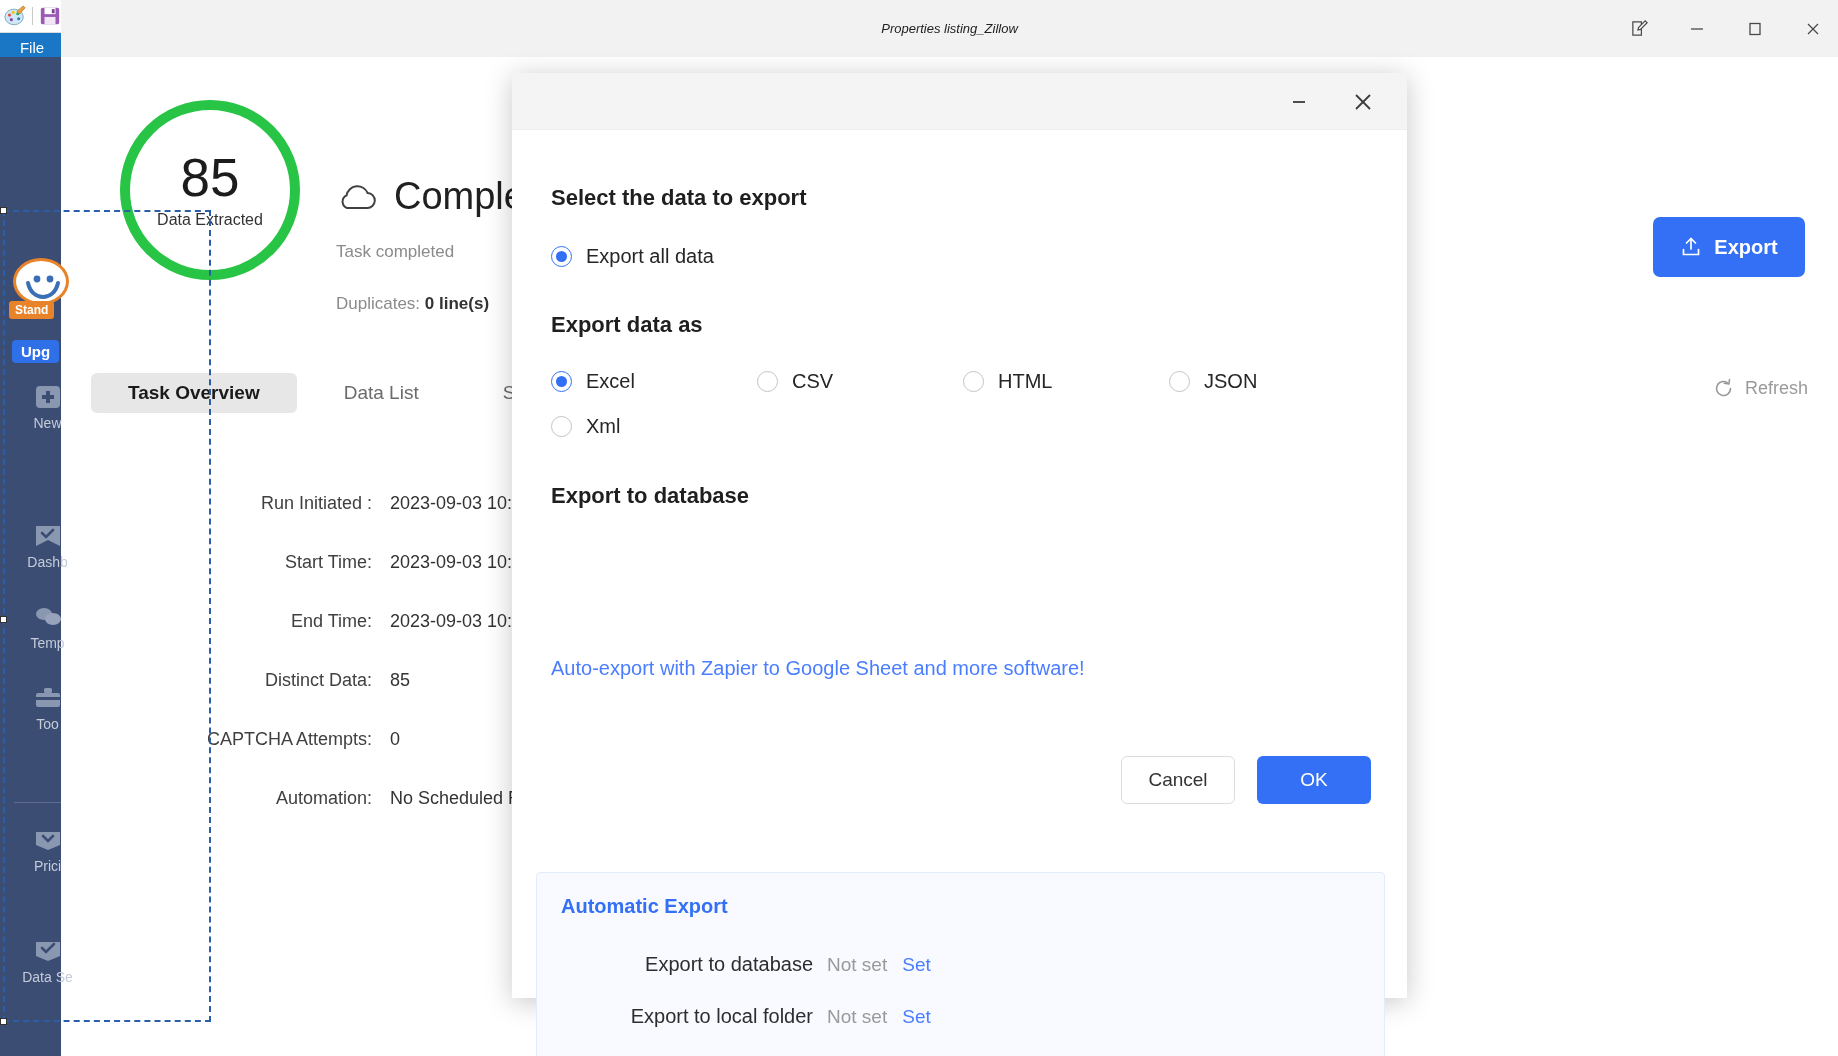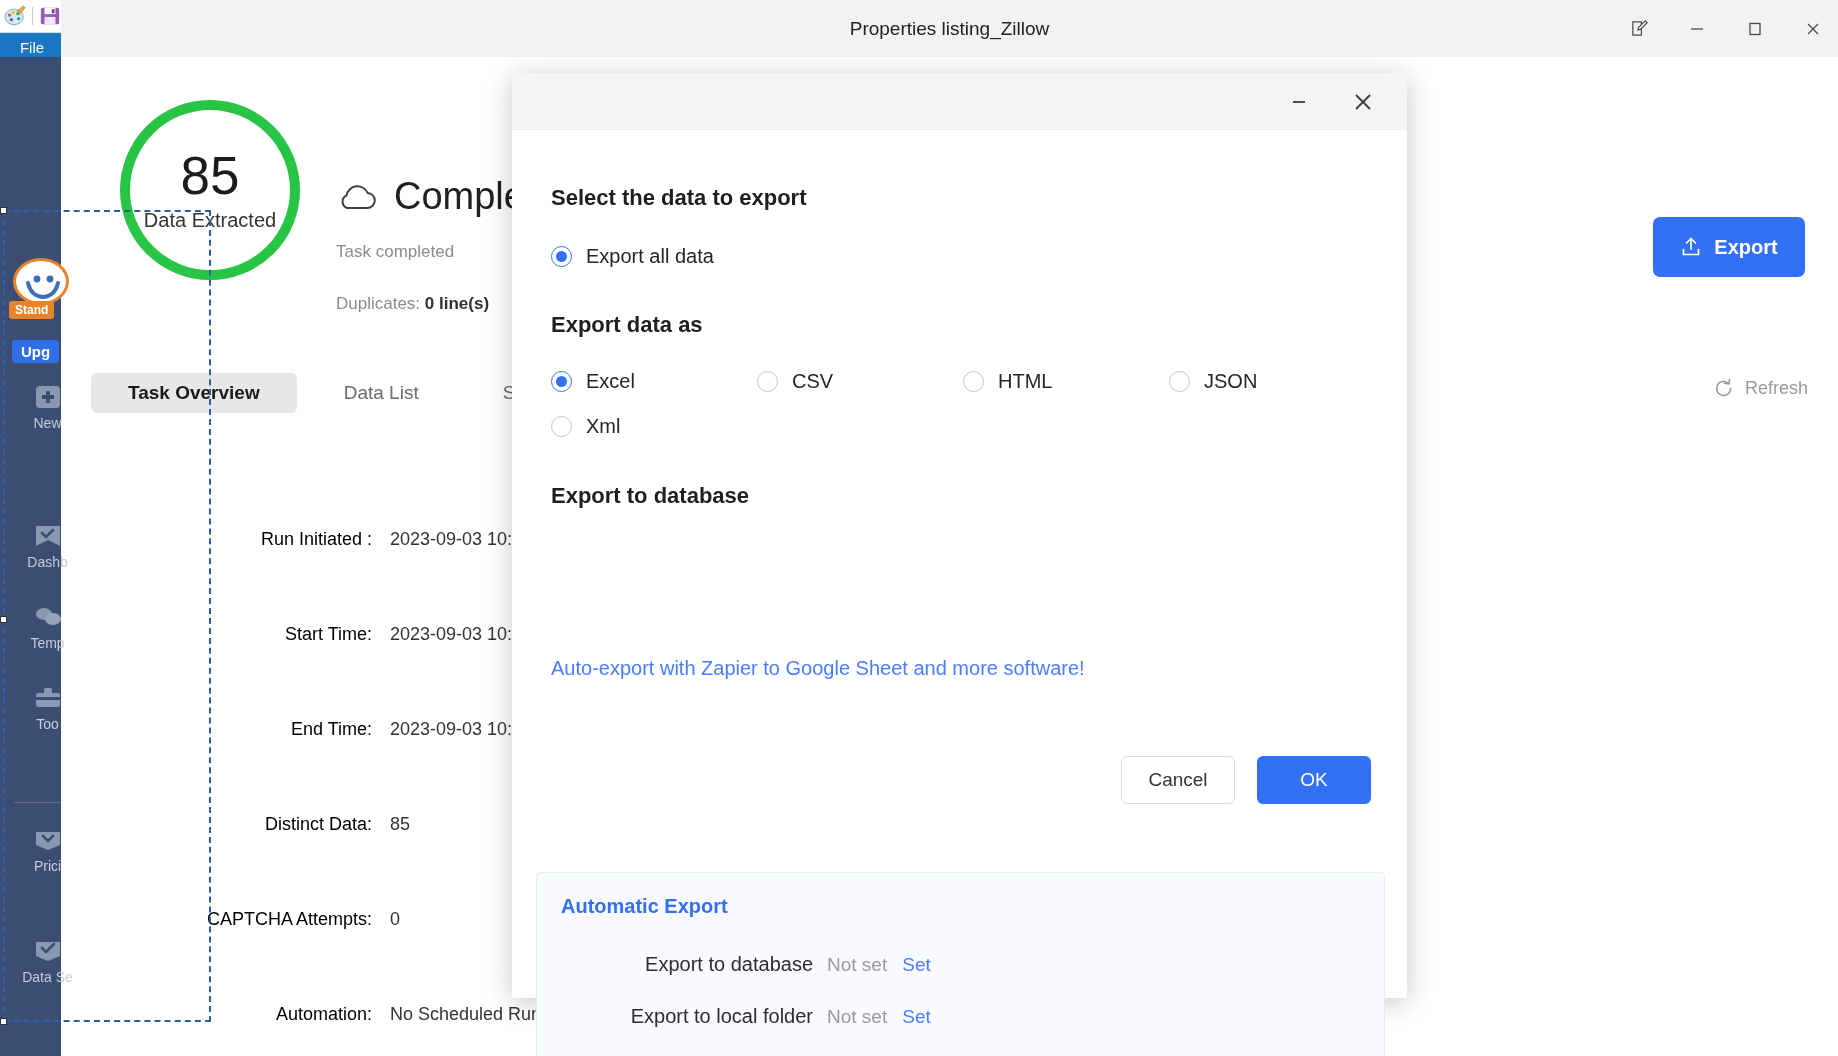--- a/index.html
+++ b/index.html
@@ -74,21 +74,21 @@
     position: absolute; left: 61px; top: 0; width: 1777px; height: 1056px;
     background: #f2f2f2; z-index: 2;
   }
   #main-titlebar {
     position: absolute; left: 0; top: 0; width: 1777px; height: 57px;
     background: #f2f2f2;
   }
   #main-title {
     position: absolute; left: 0; top: 0; width: 1777px; height: 57px;
     display: flex; align-items: center; justify-content: center;
-    font-size: 19px; color: #222;
+    font-size: 13px; color: #222; font-style: italic;
   }
   #titlebar-controls {
     position: absolute; right: 14px; top: 0; height: 57px;
     display: flex; align-items: center; gap: 36px;
   }
   .win-ctl { width: 22px; height: 22px; color: #4a4a4a; cursor: default;
     display: flex; align-items: center; justify-content: center; }
 
   
   #op-sidebar {
@@ -125,21 +125,21 @@
   #status-card {
     position: absolute; left: 61px; top: 57px; width: 1777px; height: 266px;
     background: #ffffff; z-index: 2;
   }
   #progress-ring {
     position: absolute; left: 59px; top: 43px; width: 180px; height: 180px;
     border-radius: 50%; border: 10px solid #28c445; background: #ffffff;
     display: flex; flex-direction: column; align-items: center; justify-content: center;
   }
   #progress-count { font-size: 53px; color: #1c1c1c; line-height: 1; font-weight: 400; }
-  #progress-caption { font-size: 20px; color: #333; margin-top: 7px; }
+  #progress-caption { font-size: 16px; color: #333; margin-top: 7px; }
   #status-heading {
     position: absolute; left: 275px; top: 118px;
     display: flex; align-items: center; gap: 16px;
     font-size: 38px; color: #202020;
   }
   #status-sub {
     position: absolute; left: 275px; top: 185px; font-size: 17px; color: #8b8b8b;
   }
   #status-dup {
     position: absolute; left: 275px; top: 237px; font-size: 17px; color: #8b8b8b;
@@ -171,21 +171,21 @@
   .tab.active { background: #e7e7e7; color: #1a1a1a; font-weight: bold; }
   #refresh-button {
     position: absolute; right: 30px; top: 55px;
     display: flex; align-items: center; gap: 11px; font-size: 18px; color: #9a9a9a;
     cursor: pointer;
   }
   #details-table { position: absolute; left: 0; top: 170px; width: 900px; }
   .detail-row { display: flex; align-items: baseline; margin-bottom: 38px; }
   .detail-label {
     width: 329px; text-align: right; padding-right: 18px;
-    font-size: 18px; color: #000000; margin-top: 36px;
+    font-size: 18px; color: #404040;
   }
   .detail-value { font-size: 18px; color: #333; }
 
   
   #modal-overlay {
     position: absolute; left: 0; top: 0; width: 1838px; height: 1056px;
     z-index: 20; pointer-events: none;
   }
   #export-dialog {
     position: absolute; left: 512px; top: 73px; width: 895px; height: 925px;

